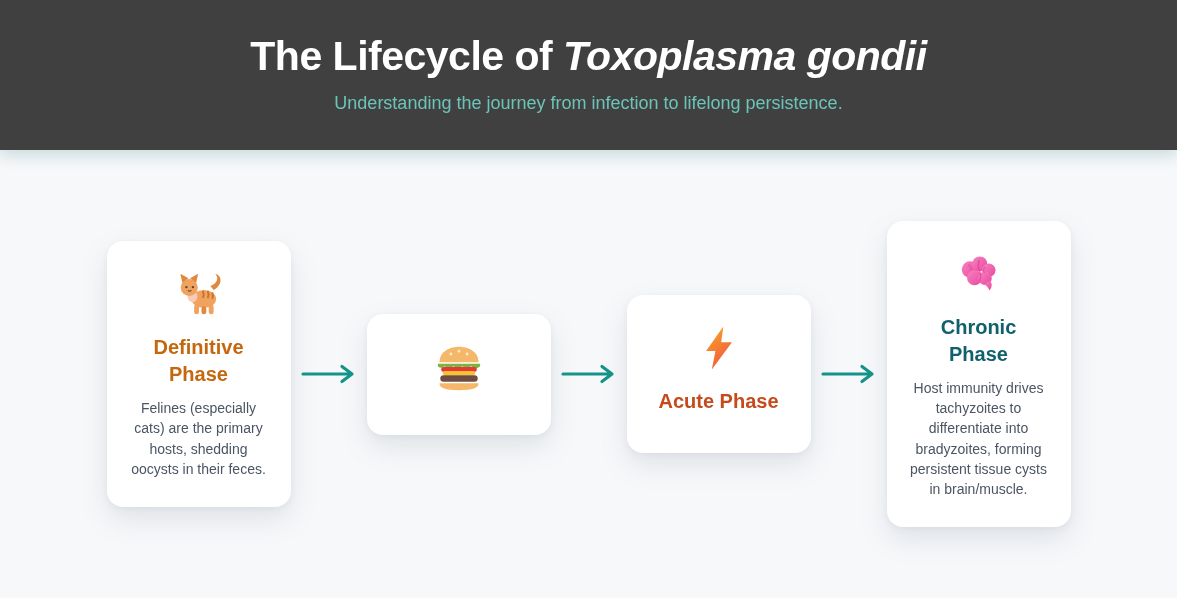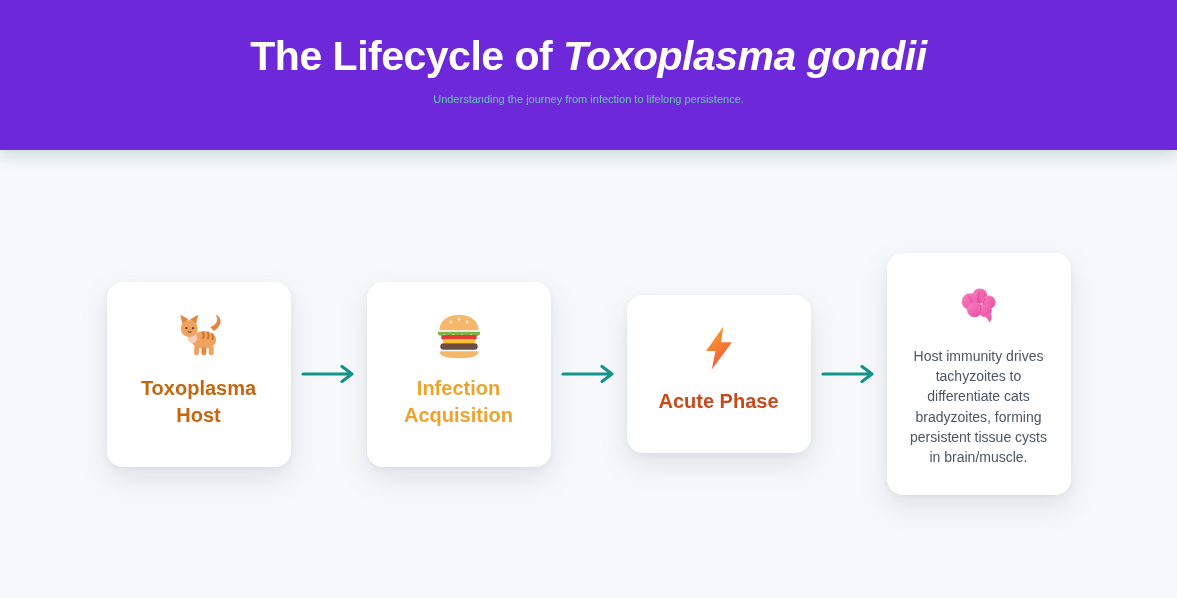--- a/index.html
+++ b/index.html
@@ -22,21 +22,21 @@
     color: #ffffff;
     font-size: 41px;
     font-weight: 800;
     letter-spacing: -0.5px;
     line-height: 1.1;
   }
   .page-title .species { font-style: italic; }
   .subtitle {
     margin-top: 14px;
     color: #6cc4b9;
-    font-size: 11px;
+    font-size: 18px;
     font-weight: 500;
   }
   .flow-area {
     height: 448px;
     display: flex;
     align-items: center;
     justify-content: center;
   }
   .flow {
     display: flex;
@@ -75,21 +75,21 @@
     display: flex;
     align-items: center;
     justify-content: center;
     flex: none;
   }
   .arrow-cell svg { display: block; }
 </style>
 </head>
 <body>
 
-<div class="header" style="background-color: #6d28d9;">
+<div class="header" style="background-color: #404040;">
   <div class="page-title" style="color: rgb(255, 255, 255);">
     <span>The Lifecycle of </span><span class="species">Toxoplasma gondii</span>
   </div>
   <div class="subtitle" style="color: rgb(108, 196, 185);">Understanding the journey from infection to lifelong persistence.</div>
 </div>
 
 <div class="flow-area">
   <div class="flow">
 
     <div class="card">
@@ -103,21 +103,22 @@
           <path d="M37 29 q1.6 4 0 7 M43 29 q1.6 4 0 7 M48.5 31 q1.2 3 0 6" stroke="#c9742e" stroke-width="2.4" fill="none" stroke-linecap="round"></path>
           <ellipse cx="24" cy="35" rx="6" ry="7" fill="#f6ccb8"></ellipse>
           <circle cx="20" cy="24" r="10.5" fill="#f0a35e"></circle>
           <path d="M11.5 18 L9 7 L19 12.5 Z" fill="#e0883e"></path>
           <path d="M28.5 18 L31 7 L21 12.5 Z" fill="#e0883e"></path>
           <circle cx="16.5" cy="23.5" r="1.5" fill="#5b4436"></circle>
           <circle cx="24.5" cy="23.5" r="1.5" fill="#5b4436"></circle>
           <path d="M18.8 27.8 q1.7 1.6 3.4 0" stroke="#5b4436" stroke-width="1.4" fill="none" stroke-linecap="round"></path>
         </svg>
       </div>
-      <div class="card-title" style="color: rgb(196, 103, 13);">Toxoplasma Host</div>
+      <div class="card-title" style="color: rgb(196, 103, 13);">Definitive Phase</div>
+      <div class="card-desc">Felines (especially cats) are the primary hosts, shedding oocysts in their feces.</div>
     </div>
 
     <div class="arrow-cell" style="color: rgb(20, 148, 138);">
       <svg width="56" height="20" viewBox="0 0 56 20" aria-hidden="true">
         <path d="M2 10 H50 M41 2.5 L51 10 L41 17.5" stroke="currentColor" stroke-width="3.2" fill="none" stroke-linecap="round" stroke-linejoin="round"></path>
       </svg>
     </div>
 
     <div class="card">
       <div class="card-icon">
@@ -126,21 +127,20 @@
           <circle cx="22" cy="16" r="1.7" fill="#fdeccb"></circle>
             <circle cx="32" cy="12.5" r="1.7" fill="#fdeccb"></circle>
             <circle cx="42" cy="16" r="1.7" fill="#fdeccb"></circle>
           <path d="M6 28 L58 28 L58 31 Q53 36 47 31 Q42 36 36 31 Q31 36 25 31 Q20 36 14 31 Q10 35 6 31 Z" fill="#7cb342"></path>
           <rect x="10" y="32" width="44" height="6" rx="3" fill="#e53935"></rect>
           <rect x="12" y="37" width="40" height="5" rx="2.5" fill="#fbc02d"></rect>
           <rect x="9" y="42" width="46" height="8" rx="4" fill="#6d4c41"></rect>
           <path d="M8 52 L56 52 C56 58 49 60.5 32 60.5 C15 60.5 8 58 8 52 Z" fill="#f5b76a"></path>
         </svg>
       </div>
-      <div class="card-title" style="color: rgb(239, 163, 45);">Infection Acquisition</div>
     </div>
 
     <div class="arrow-cell" style="color: rgb(20, 148, 138);">
       <svg width="56" height="20" viewBox="0 0 56 20" aria-hidden="true">
         <path d="M2 10 H50 M41 2.5 L51 10 L41 17.5" stroke="currentColor" stroke-width="3.2" fill="none" stroke-linecap="round" stroke-linejoin="round"></path>
       </svg>
     </div>
 
     <div class="card">
       <div class="card-icon">
@@ -177,17 +177,18 @@
             <circle cx="33" cy="18.5" r="10"></circle>
             <circle cx="45" cy="27" r="9"></circle>
             <circle cx="26" cy="37" r="10"></circle>
             <circle cx="40" cy="37.5" r="9"></circle>
             <path d="M46 41 q6 5 0 13 q-2.5 -6 -7 -8 Z"></path>
           </g>
           <path d="M32 14 q-2.5 9 0.5 14 q3 5 0.5 13" stroke="#d6368f" stroke-width="2" fill="none" opacity="0.55" stroke-linecap="round"></path>
           <path d="M18 20 q4 2 3.5 6 M40 23 q-3.5 3 -1 7" stroke="#d6368f" stroke-width="1.8" fill="none" opacity="0.45" stroke-linecap="round"></path>
         </svg>
       </div>
-      <div class="card-desc">Host immunity drives tachyzoites to differentiate cats bradyzoites, forming persistent tissue cysts in brain/muscle.</div>
+      <div class="card-title" style="color: rgb(17, 97, 109);">Chronic Phase</div>
+      <div class="card-desc">Host immunity drives tachyzoites to differentiate into bradyzoites, forming persistent tissue cysts in brain/muscle.</div>
     </div>
 
   </div>
 </div>
 
 </body></html>

